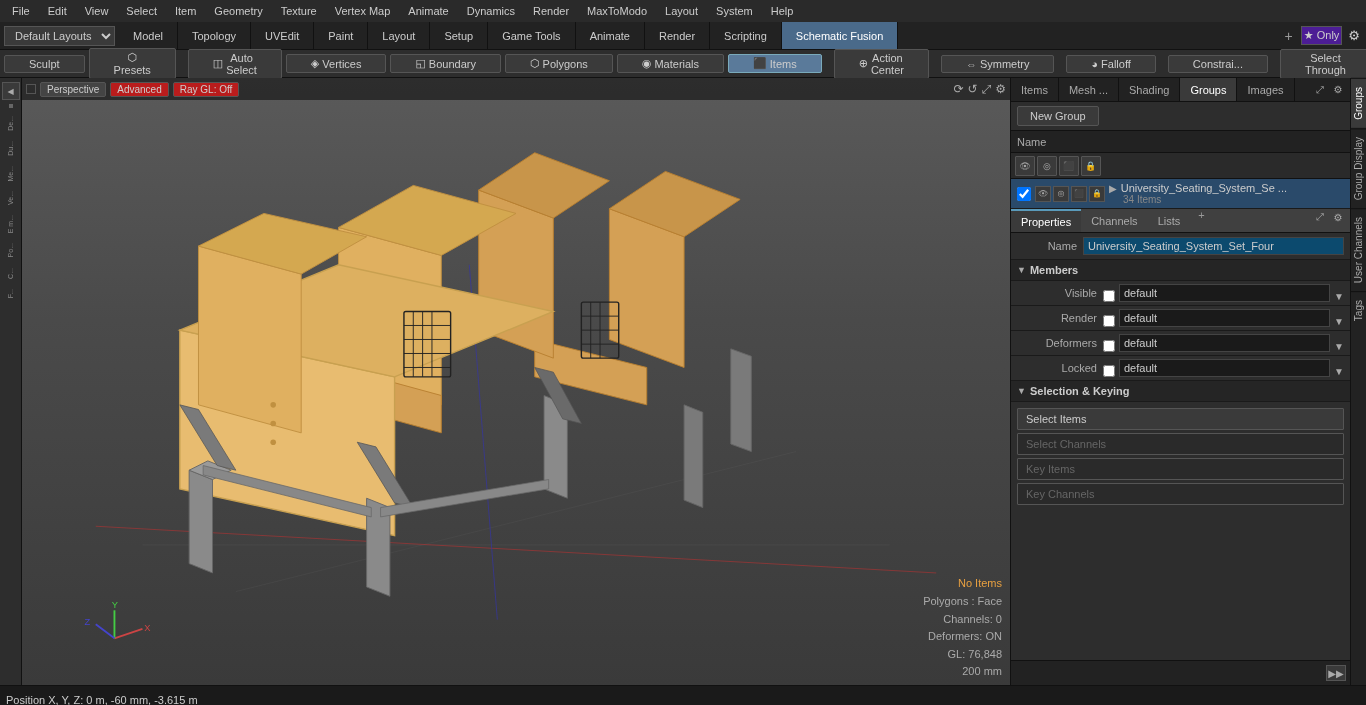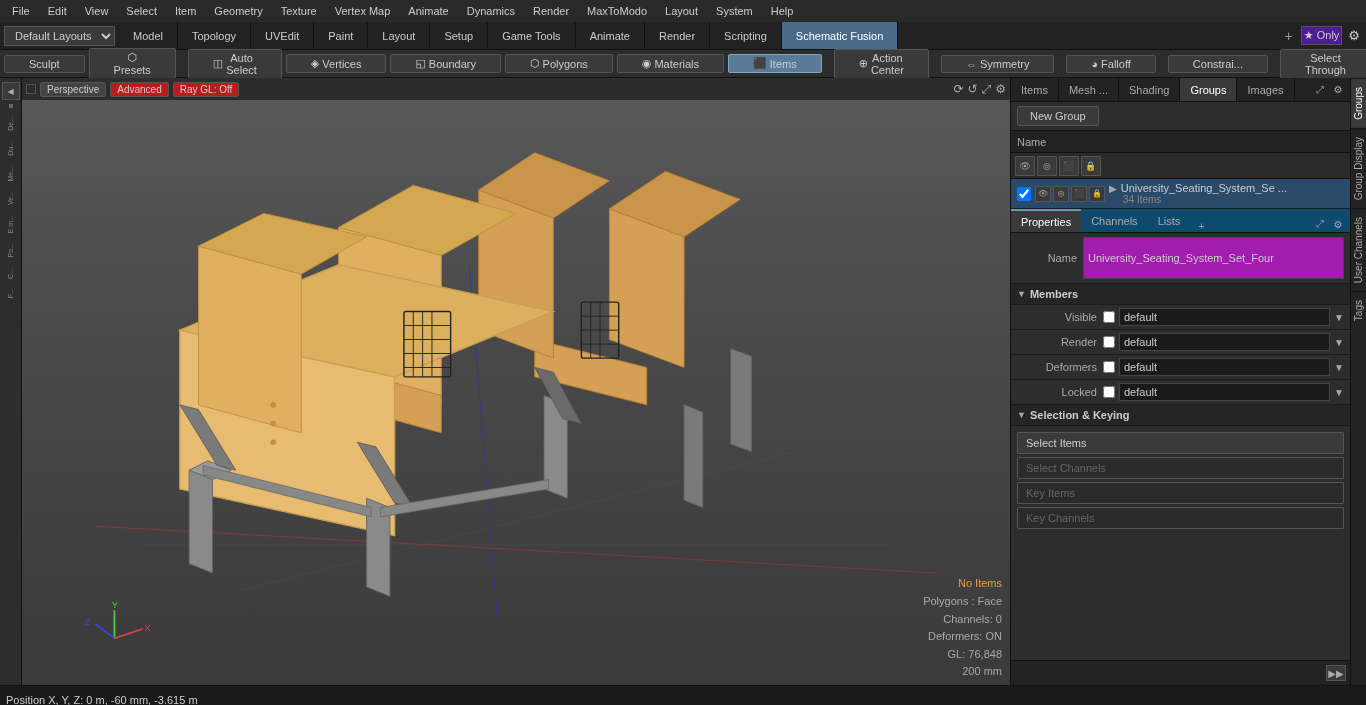--- a/index.html
+++ b/index.html
@@ -71,41 +71,41 @@
     .group-item-row { display: flex; align-items: center; padding: 3px 6px; border-bottom: 1px solid #1a1a1a; cursor: pointer; gap: 4px; }
     .group-item-row.selected { background: #2a4a6a; }
     .gi-checkbox { width: 14px; height: 14px; }
     .gi-icons { display: flex; gap: 2px; }
     .gi-small-btn { width: 16px; height: 16px; background: #3a3a3a; border: 1px solid #555; display: flex; align-items: center; justify-content: center; font-size: 8px; color: #aaa; }
     .gi-name { flex: 1; color: #ccc; font-size: 11px; overflow: hidden; text-overflow: ellipsis; white-space: nowrap; }
     .gi-sub { color: #888; font-size: 10px; }
 
     
     #properties-panel { flex: 1; overflow-y: auto; }
-    #prop-tabs { display: flex; align-items: flex-end; background: #0c4a6e; height: 24px; border-bottom: 1px solid #111; }
+    #prop-tabs { display: flex; align-items: flex-start; background: #404040; height: 24px; border-bottom: 1px solid #111; }
     .prop-tab { padding: 0 10px; height: 100%; display: flex; align-items: center; font-size: 11px; cursor: pointer; color: #aaa; }
     .prop-tab.active { color: #fff; background: #3a3a3a; border-top: 2px solid #5a9aba; }
     .prop-tab-plus { padding: 0 8px; color: #999; cursor: pointer; }
     .prop-tab-icons { margin-left: auto; display: flex; gap: 2px; padding-right: 4px; }
     .prop-tab-icon { width: 16px; height: 16px; color: #aaa; cursor: pointer; display: flex; align-items: center; justify-content: center; font-size: 10px; }
 
     
     .name-row { display: flex; align-items: center; padding: 4px 6px; border-bottom: 1px solid #1a1a1a; gap: 6px; }
     .name-label { color: #aaa; font-size: 11px; width: 60px; text-align: right; }
-    .name-input { flex: 1; background: #a21caf; border: 1px solid #444; color: #ccc; font-size: 11px; padding: 14px 4px; }
+    .name-input { flex: 1; background: #0c4a6e; border: 1px solid #444; color: #ccc; font-size: 11px; padding: 2px 4px; }
 
     
     .section-header { display: flex; align-items: center; padding: 4px 6px; background: #252525; border-bottom: 1px solid #1a1a1a; cursor: pointer; gap: 4px; }
     .section-arrow { color: #aaa; font-size: 9px; }
     .section-title { color: #ccc; font-size: 11px; font-weight: bold; }
 
     
     .prop-row { display: flex; align-items: center; padding: 3px 6px; border-bottom: 1px solid #1a1a1a; gap: 6px; }
     .prop-label { color: #aaa; font-size: 11px; text-align: right; flex: 0 0 80px; }
-    .prop-control { flex: 1; display: flex; align-items: center; gap: 4px; }
+    .prop-control { flex: 1; display: flex; align-items: flex-end; gap: 4px; }
     .prop-checkbox { width: 12px; height: 12px; }
     .prop-select { flex: 1; background: #1a1a1a; border: 1px solid #444; color: #ccc; font-size: 11px; padding: 2px 4px; appearance: none; cursor: pointer; }
     .prop-select-arrow { color: #aaa; font-size: 10px; }
 
     
     .keying-section { padding: 6px; }
     .keying-top { display: flex; align-items: center; gap: 8px; margin-bottom: 6px; }
     .keying-icon { width: 28px; height: 28px; background: #1a1a1a; border: 1px solid #444; display: flex; align-items: center; justify-content: center; }
     .keying-dots { display: grid; grid-template-columns: repeat(3,6px); gap: 2px; }
     .keying-dot { width: 6px; height: 6px; background: #aaa; }

